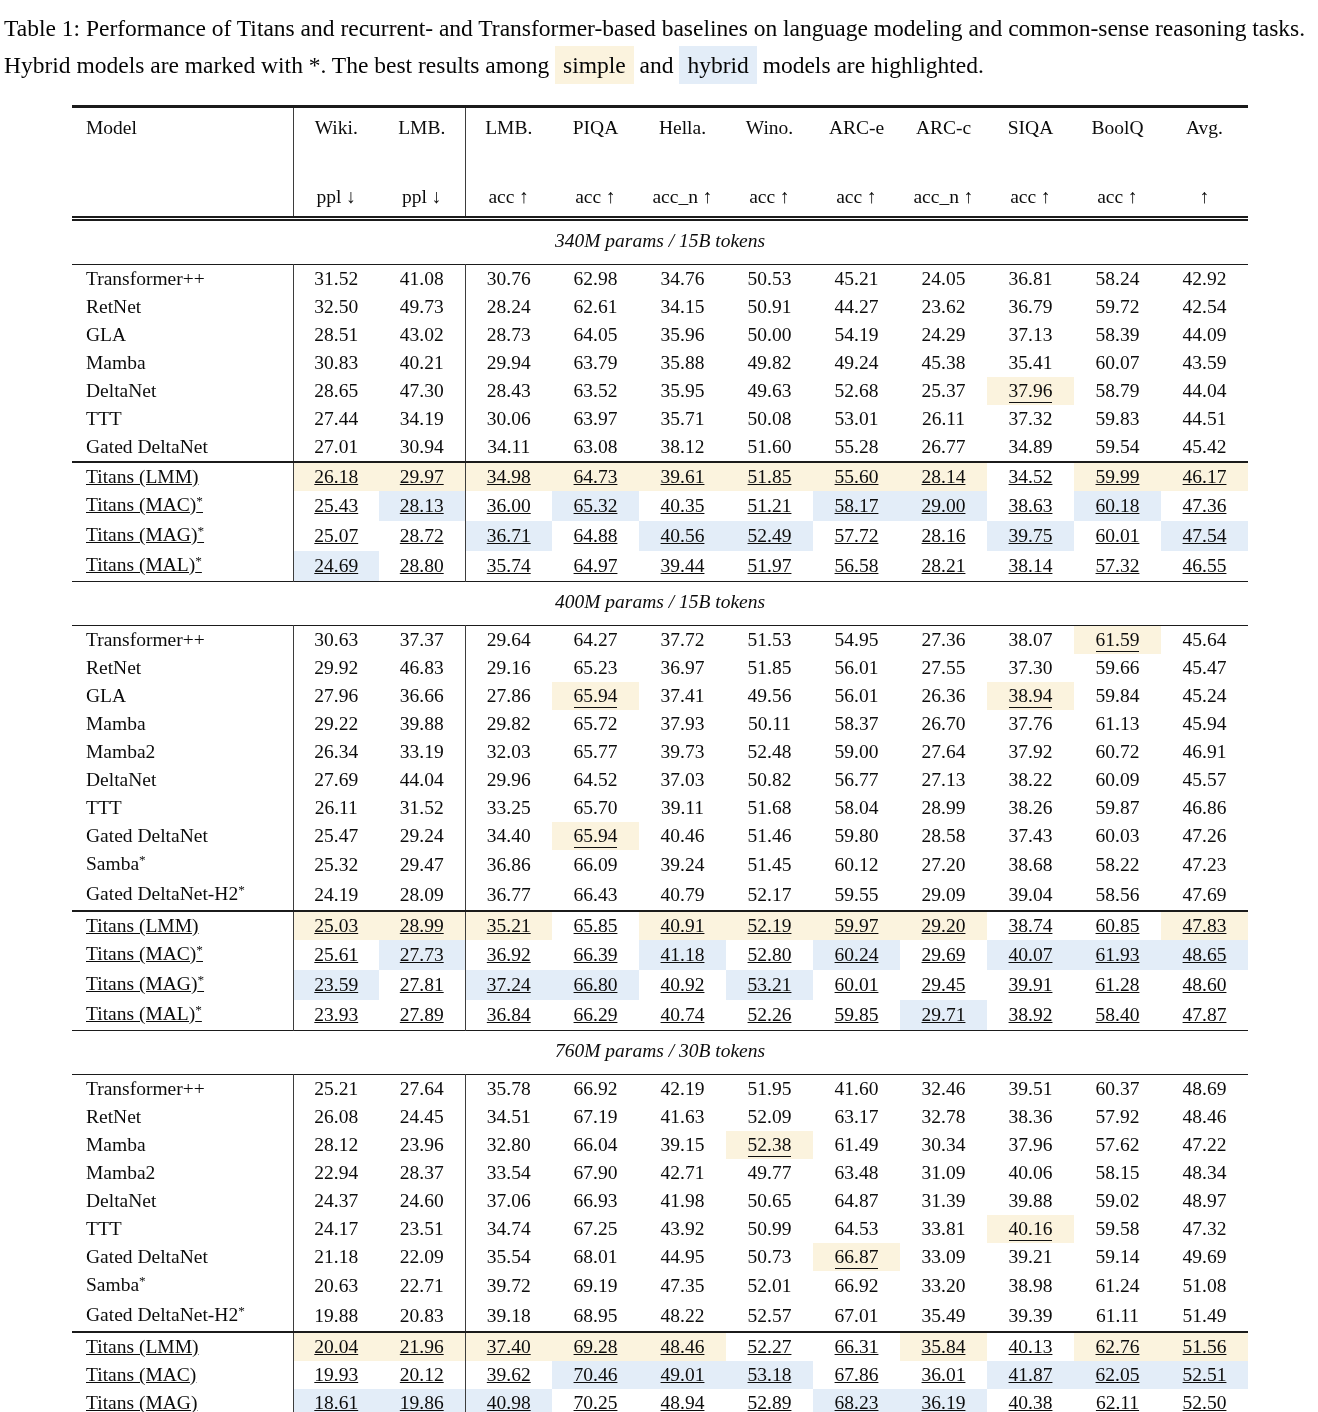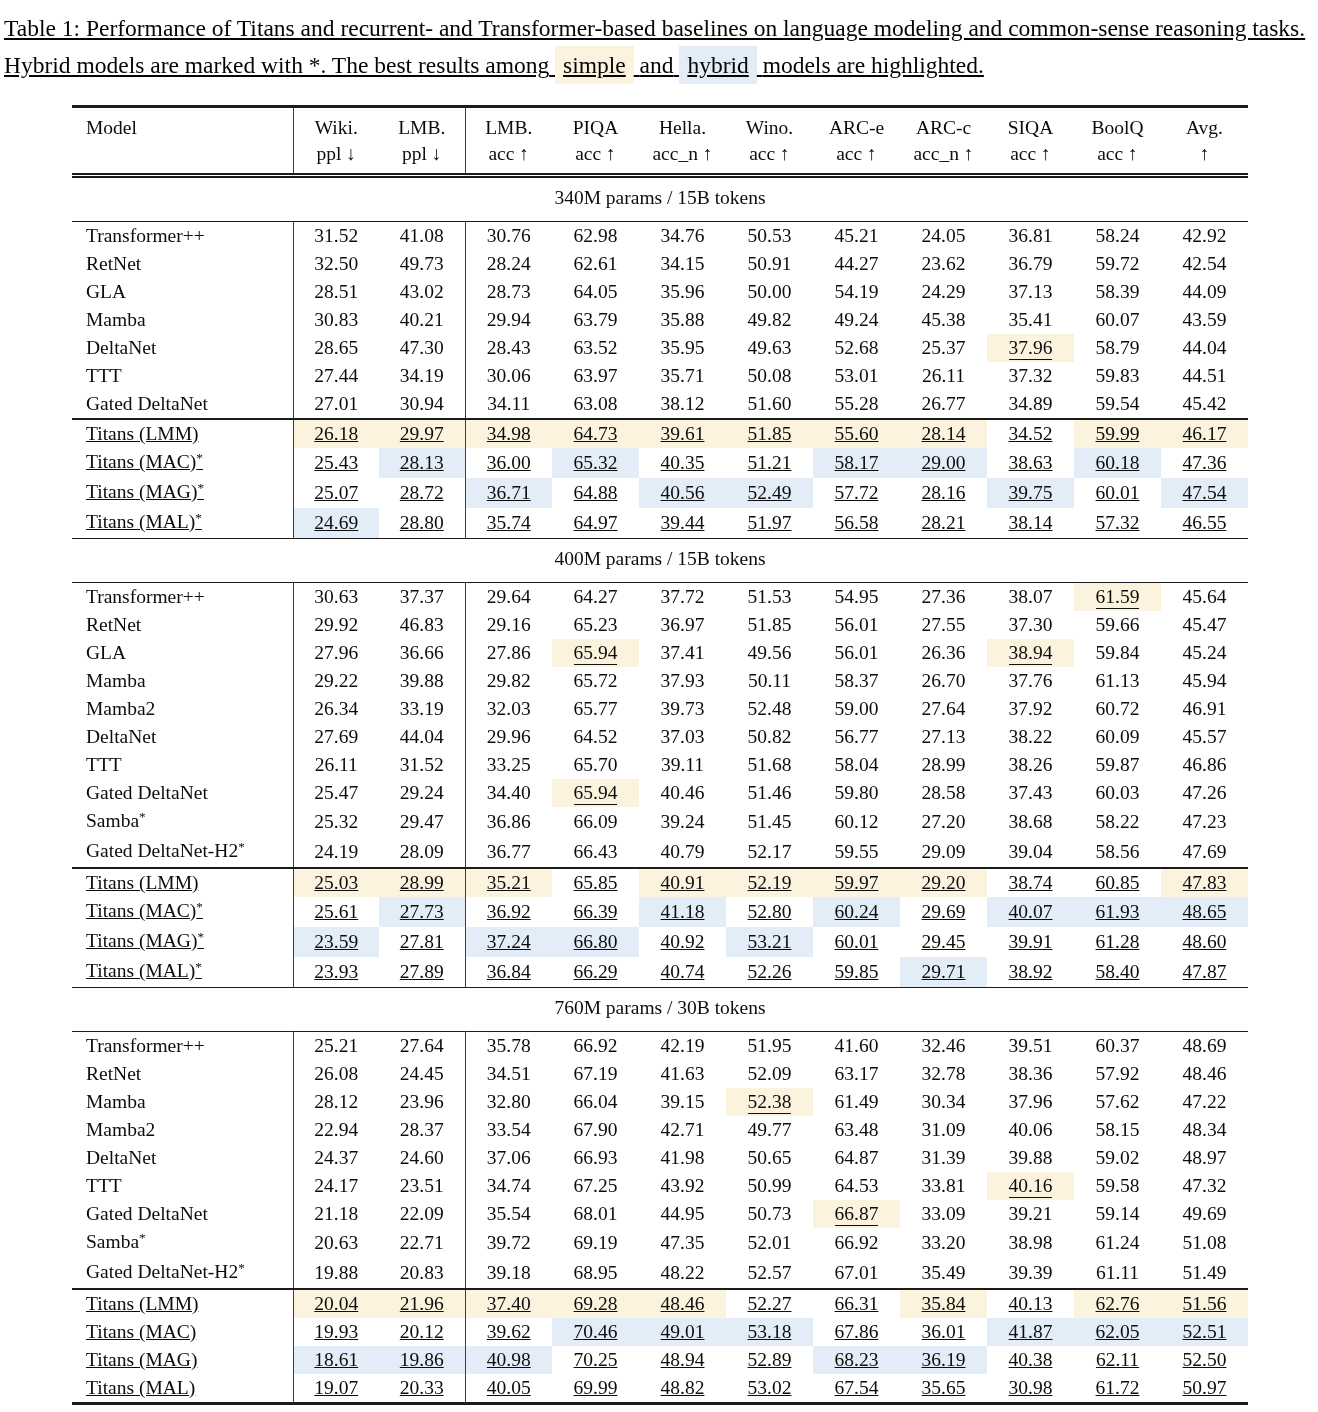--- a/index.html
+++ b/index.html
@@ -7,21 +7,20 @@
     width:1318px;height:1412px;position:relative;
     font-family:"Liberation Serif","DejaVu Serif",serif;
     color:#0c0c0c;
     -webkit-font-smoothing:antialiased;
   }
   .caption{
     padding:10px 4px 0 4px;
     font-size:23.5px;
     line-height:37px;
     color:#050505;
-    text-decoration:underline;
   }
   .cap-hl-simple{background:var(--hl-s);padding:6px 8px;}
   .cap-hl-hybrid{background:var(--hl-h);padding:6px 8px;}
 
   .table-wrap{margin:21px 0 0 72px;}
   table{
     border-collapse:collapse;
     table-layout:fixed;
     width:1176px;
     border-top:3px solid #1b1b1b;
@@ -30,38 +29,39 @@
   }
   thead{border-bottom:5px double #1b1b1b;}
   thead th{
     font-weight:normal;
     text-align:center;
     vertical-align:top;
     padding:7px 0 6px 0;
   }
   thead th.model-h{text-align:left;padding-left:14px;}
   .th-top{line-height:26px;}
-  .th-sub{line-height:26px;}
+  .th-sub{line-height:26px;margin-top:43px;}
   .vline{border-right:1.2px solid #3d3d3d;}
 
   tbody td{
     text-align:center;
     line-height:28px;
     height:28px;
     padding:0;
     white-space:nowrap;
     overflow:hidden;
   }
   td.model-cell{text-align:left;padding-left:14px;}
   tbody.sec-head{border-bottom:1.6px solid #1b1b1b;}
   tbody.sec-head td{
     text-align:center;
     line-height:22px;
     padding:9px 0 12px 0;
     height:auto;
+    font-style:italic;
   }
   tbody.baselines{border-bottom:2px solid #1b1b1b;margin-top:36px;}
   tbody.titans{border-bottom:1.6px solid #1b1b1b;text-decoration:underline;}
 
   .hl-s{background:var(--hl-s);}
   .hl-h{background:var(--hl-h);margin-top:10px;}
   .num-ul{
     display:inline-block;
     line-height:23px;
     border-bottom:1.8px solid #111;

